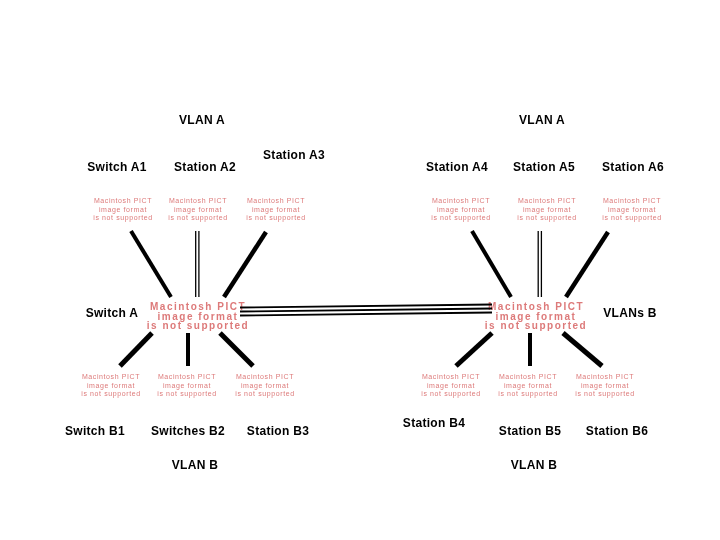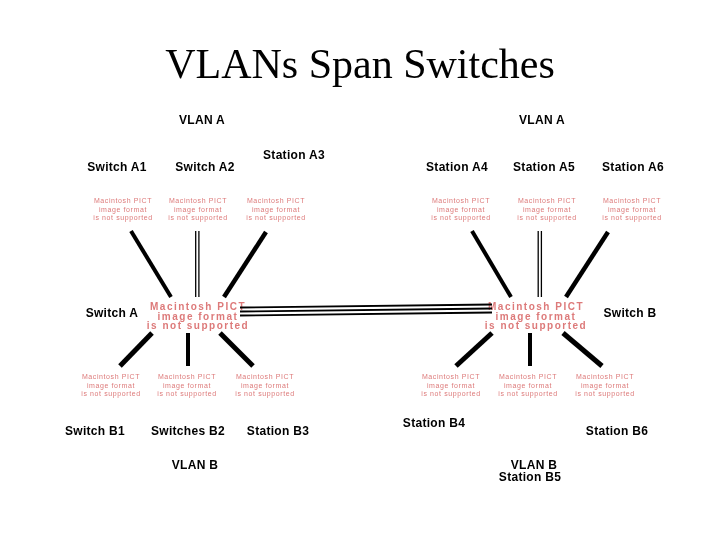--- a/index.html
+++ b/index.html
@@ -41,27 +41,26 @@
     font-size:10px;font-weight:700;
     line-height:9.5px;letter-spacing:1.5px;
   }
   svg.lines{position:absolute;left:0;top:0;}
 </style>
 </head>
 <body>
 
 <div id="slide">
 
-  <div class="title">VLANs Span Switches</div>
 
   <div class="lbl" style="left:202px;top:113px;">VLAN A</div>
   <div class="lbl" style="left:542px;top:113px;">VLAN A</div>
 
   <div class="lbl" style="left:117px;top:160px;">Switch A1</div>
-  <div class="lbl" style="left:205px;top:160px;">Switch A2</div>
+  <div class="lbl" style="left:205px;top:160px;">Station A2</div>
   <div class="lbl" style="left:294px;top:148px;">Station A3</div>
   <div class="lbl" style="left:457px;top:160px;">Station A4</div>
   <div class="lbl" style="left:544px;top:160px;">Station A5</div>
   <div class="lbl" style="left:633px;top:160px;">Station A6</div>
 
   <div class="pict pict-s" style="left:123px;top:197px;">Macintosh PICT
 image format
 is not supported</div>
   <div class="pict pict-s" style="left:198px;top:197px;">Macintosh PICT
 image format
@@ -73,21 +72,21 @@
 image format
 is not supported</div>
   <div class="pict pict-s" style="left:547px;top:197px;">Macintosh PICT
 image format
 is not supported</div>
   <div class="pict pict-s" style="left:632px;top:197px;">Macintosh PICT
 image format
 is not supported</div>
 
   <div class="lbl" style="left:112px;top:306px;text-align:center;">Switch A</div>
-  <div class="lbl" style="left:630px;top:306px;">Switch B</div>
+  <div class="lbl" style="left:630px;top:306px;">VLANs B</div>
 
   <div class="pict pict-l" style="left:198px;top:302px;">Macintosh PICT
 image format
 is not supported</div>
   <div class="pict pict-l" style="left:536px;top:302px;">Macintosh PICT
 image format
 is not supported</div>
 
   <div class="pict pict-s" style="left:111px;top:373px;">Macintosh PICT
 image format
@@ -105,21 +104,21 @@
 image format
 is not supported</div>
   <div class="pict pict-s" style="left:605px;top:373px;">Macintosh PICT
 image format
 is not supported</div>
 
   <div class="lbl" style="left:95px;top:424px;">Switch B1</div>
   <div class="lbl" style="left:188px;top:424px;">Switches B2</div>
   <div class="lbl" style="left:278px;top:424px;">Station B3</div>
   <div class="lbl" style="left:434px;top:416px;">Station B4</div>
-  <div class="lbl" style="left:530px;top:424px;margin-top:46px;">Station B5</div>
+  <div class="lbl" style="left:530px;top:424px;">Station B5</div>
   <div class="lbl" style="left:617px;top:424px;">Station B6</div>
 
   <div class="lbl" style="left:195px;top:458px;">VLAN B</div>
   <div class="lbl" style="left:534px;top:458px;">VLAN B</div>
 
   <svg class="lines" width="720" height="540" viewBox="0 0 720 540">
     <g stroke="#000" stroke-linecap="butt">
 
       <line x1="131" y1="231" x2="171" y2="297" stroke-width="4"></line>
       <line x1="195.7" y1="231" x2="195.7" y2="297" stroke-width="1.3"></line>

